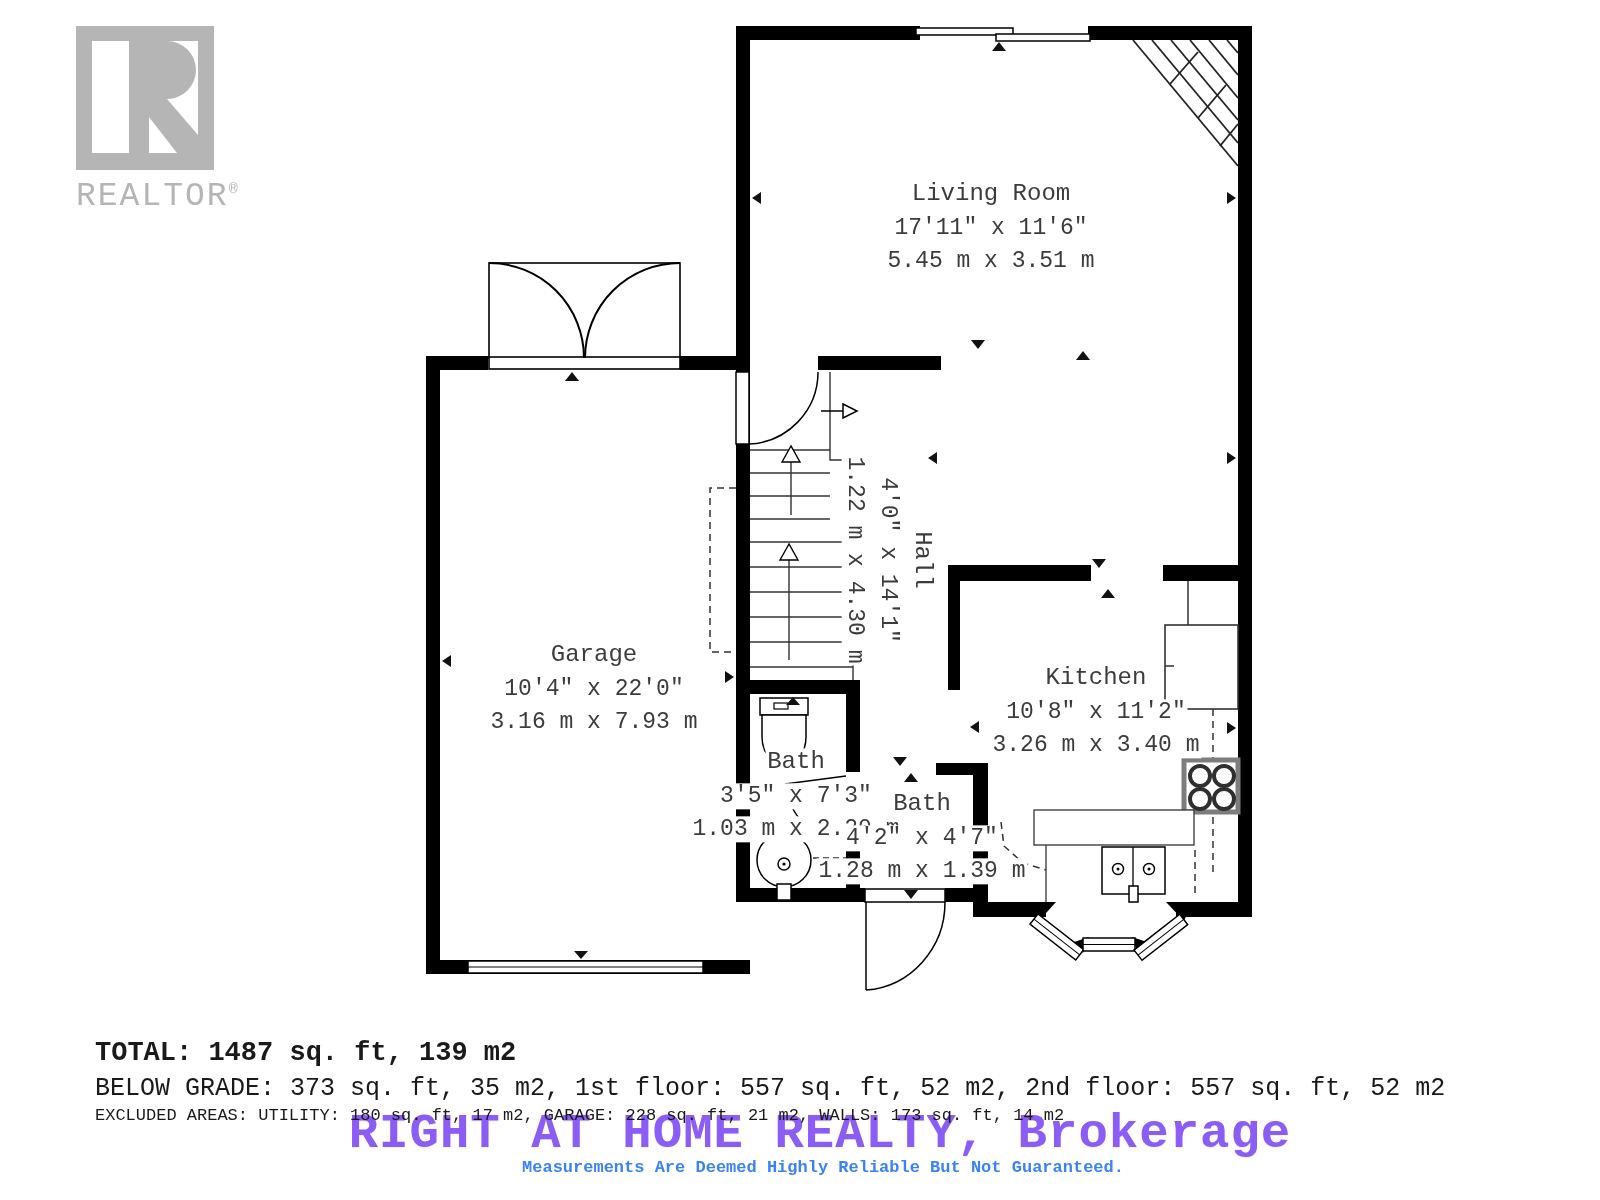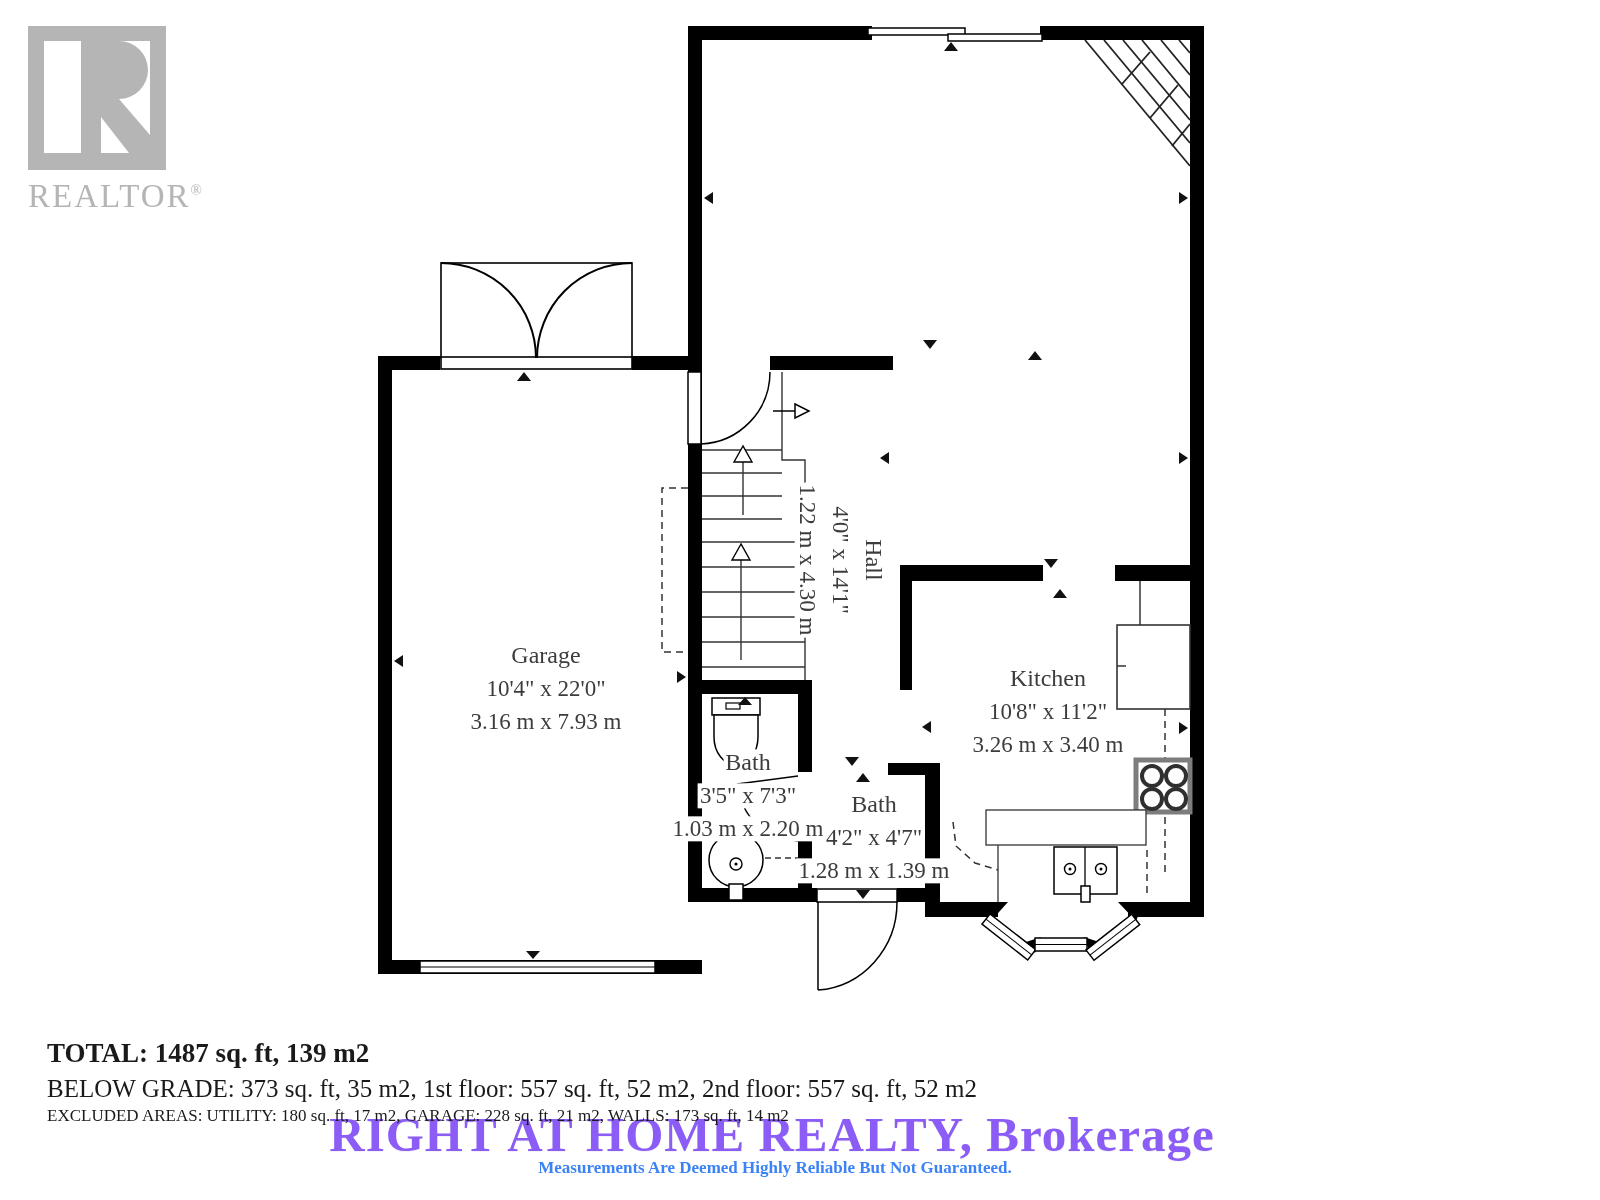--- a/index.html
+++ b/index.html
@@ -1,17 +1,17 @@
 <!DOCTYPE html>
 <html><head>
 <meta charset="utf-8">
 <style>
   html,body{margin:0;padding:0;background:#fff;}
   #canvas{position:relative;width:1409px;height:1200px;background:#fff;overflow:hidden;
-          font-family:Liberation Serif, serif;}
+          font-family:Liberation Mono, monospace;margin-left:48px;}
   #plan-svg{position:absolute;left:0;top:0;z-index:1;}
   
   #logo{position:absolute;left:28px;top:26px;z-index:2;}
   #logo-text{position:absolute;left:28px;top:178px;z-index:2;font-size:33px;letter-spacing:2px;
              color:#b5b5b5;font-weight:400;}
   #logo-text .reg{font-size:15px;vertical-align:super;letter-spacing:0;}
   
   .room-label{position:absolute;transform:translate(-50%,-50%);text-align:center;color:#3c3c3c;
               white-space:nowrap;z-index:3;}
   .room-label.rot90{transform:translate(-50%,-50%) rotate(90deg);}
@@ -220,20 +220,25 @@
       <polygon points="863,773 856,782 870,782"></polygon>
       <polygon points="923,838 914,832 914,844"></polygon>
       <polygon points="863,899 856,890 870,890"></polygon>
       <polygon points="1051,568 1044,559 1058,559"></polygon>
       <polygon points="1060,589 1053,598 1067,598"></polygon>
       <polygon points="922,727 931,721 931,733"></polygon>
       <polygon points="1188,728 1179,722 1179,734"></polygon>
     </g>
   </svg>
 
+  <div class="room-label" style="left:943px;top:227px">
+    <div class="rname"><span>Living Room</span></div>
+    <div class="rdim"><span>17'11" x 11'6"</span></div>
+    <div class="rdim"><span>5.45 m x 3.51 m</span></div>
+  </div>
 
 
   <div class="room-label rot90" style="left:841px;top:560px">
     <div class="rname"><span>Hall</span></div>
     <div class="rdim"><span>4'0" x 14'1"</span></div>
     <div class="rdim"><span>1.22 m x 4.30 m</span></div>
   </div>
 
   <div class="room-label" style="left:546px;top:688px">
     <div class="rname"><span>Garage</span></div>

